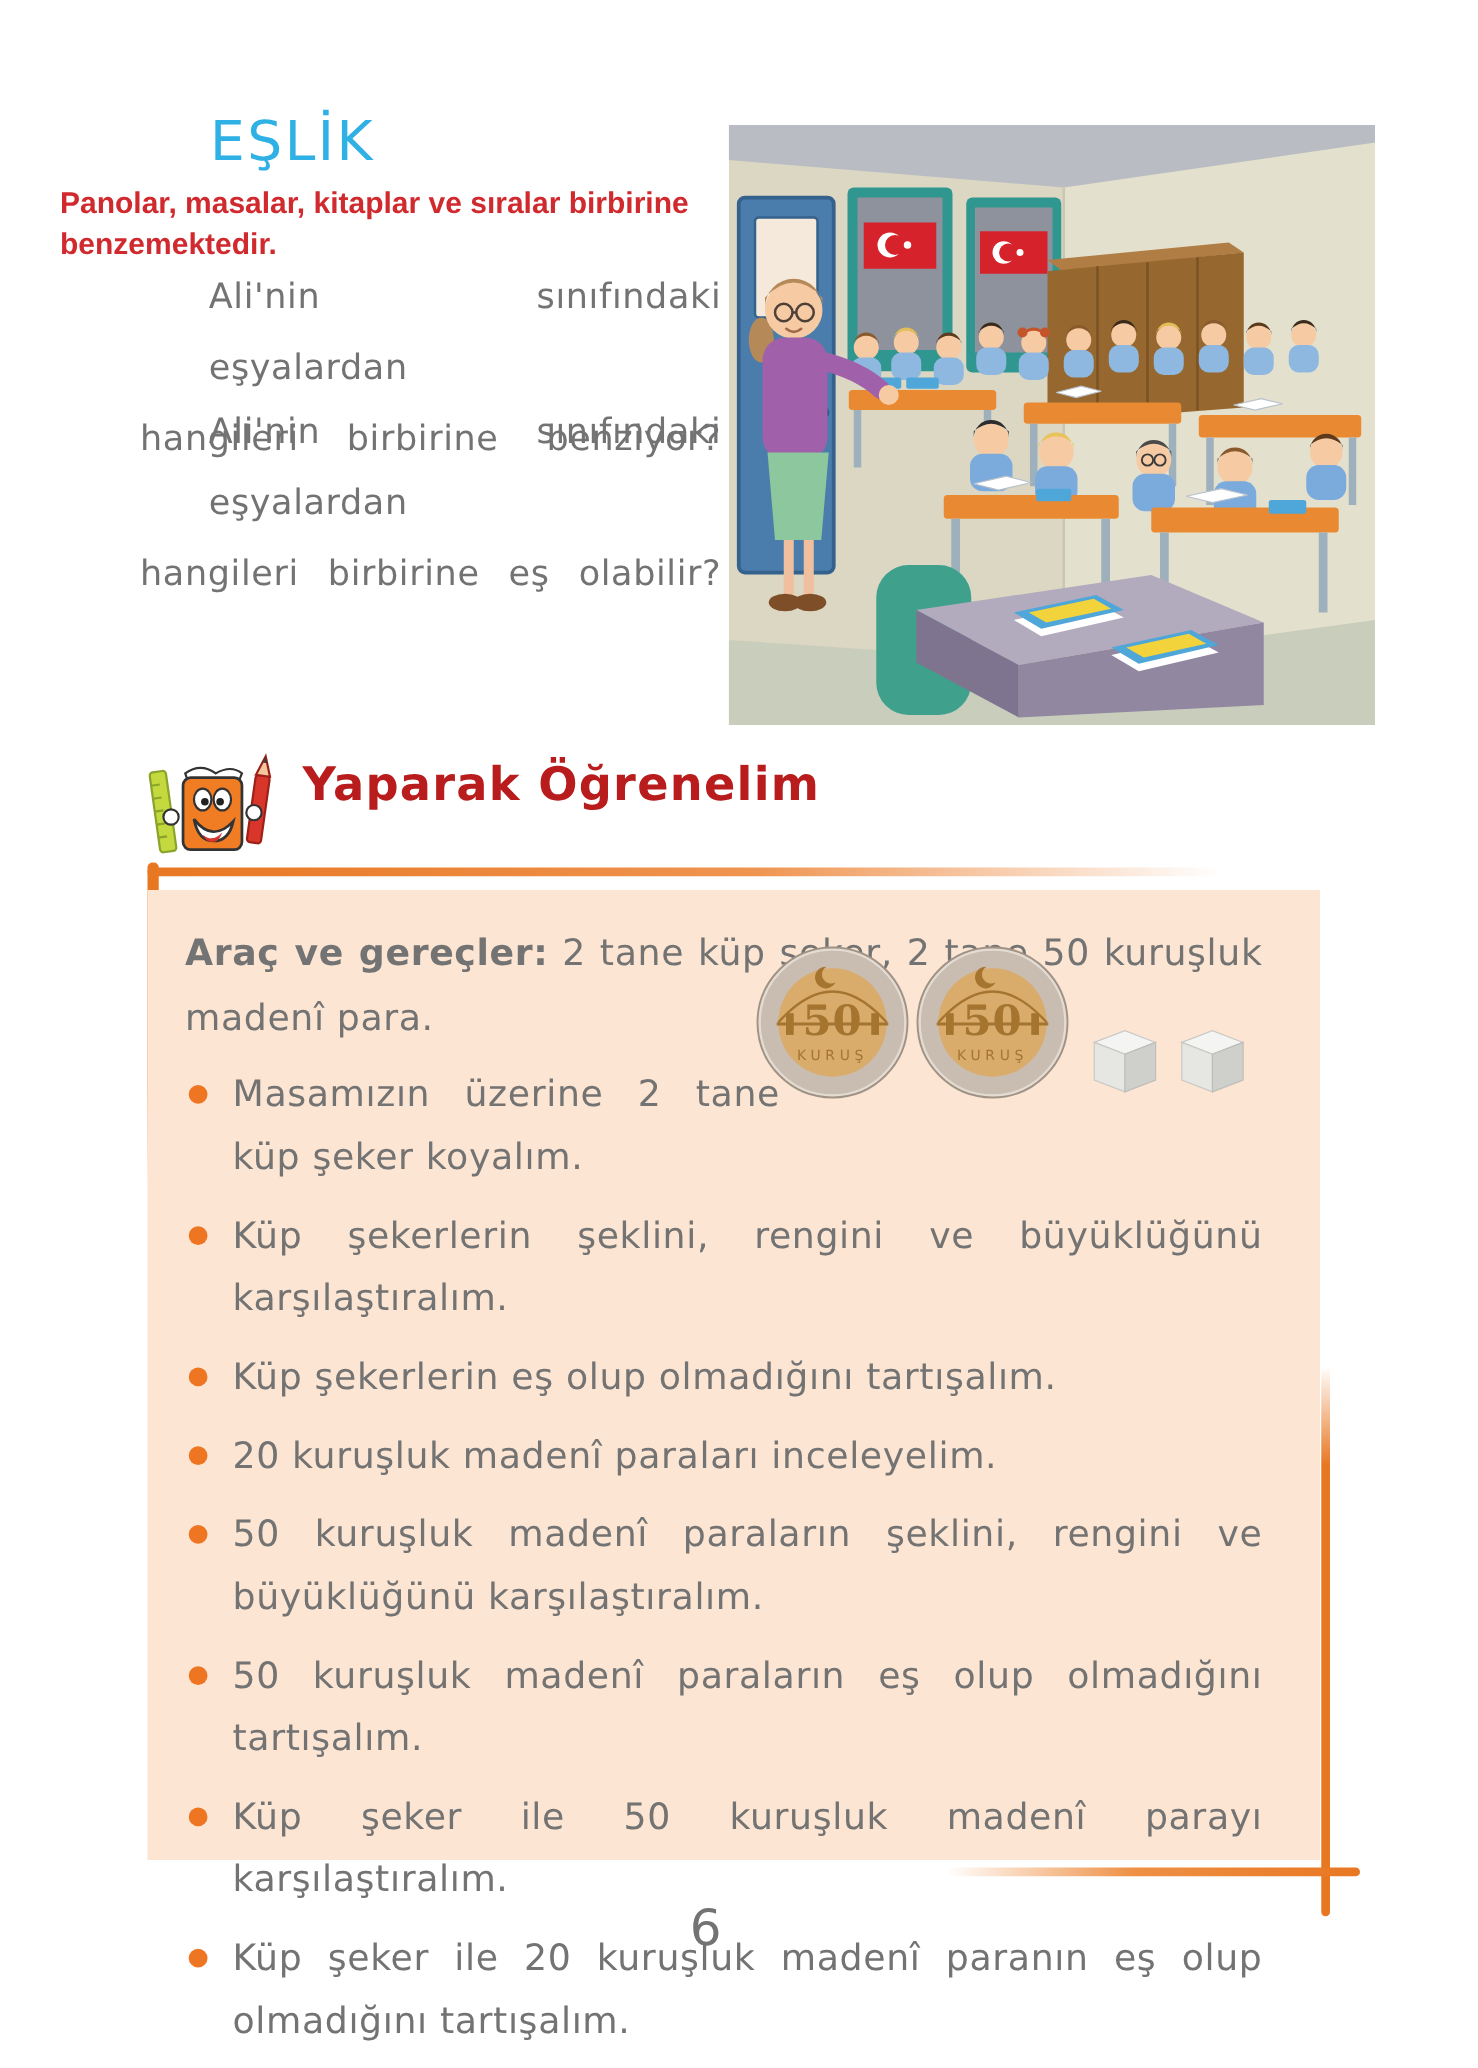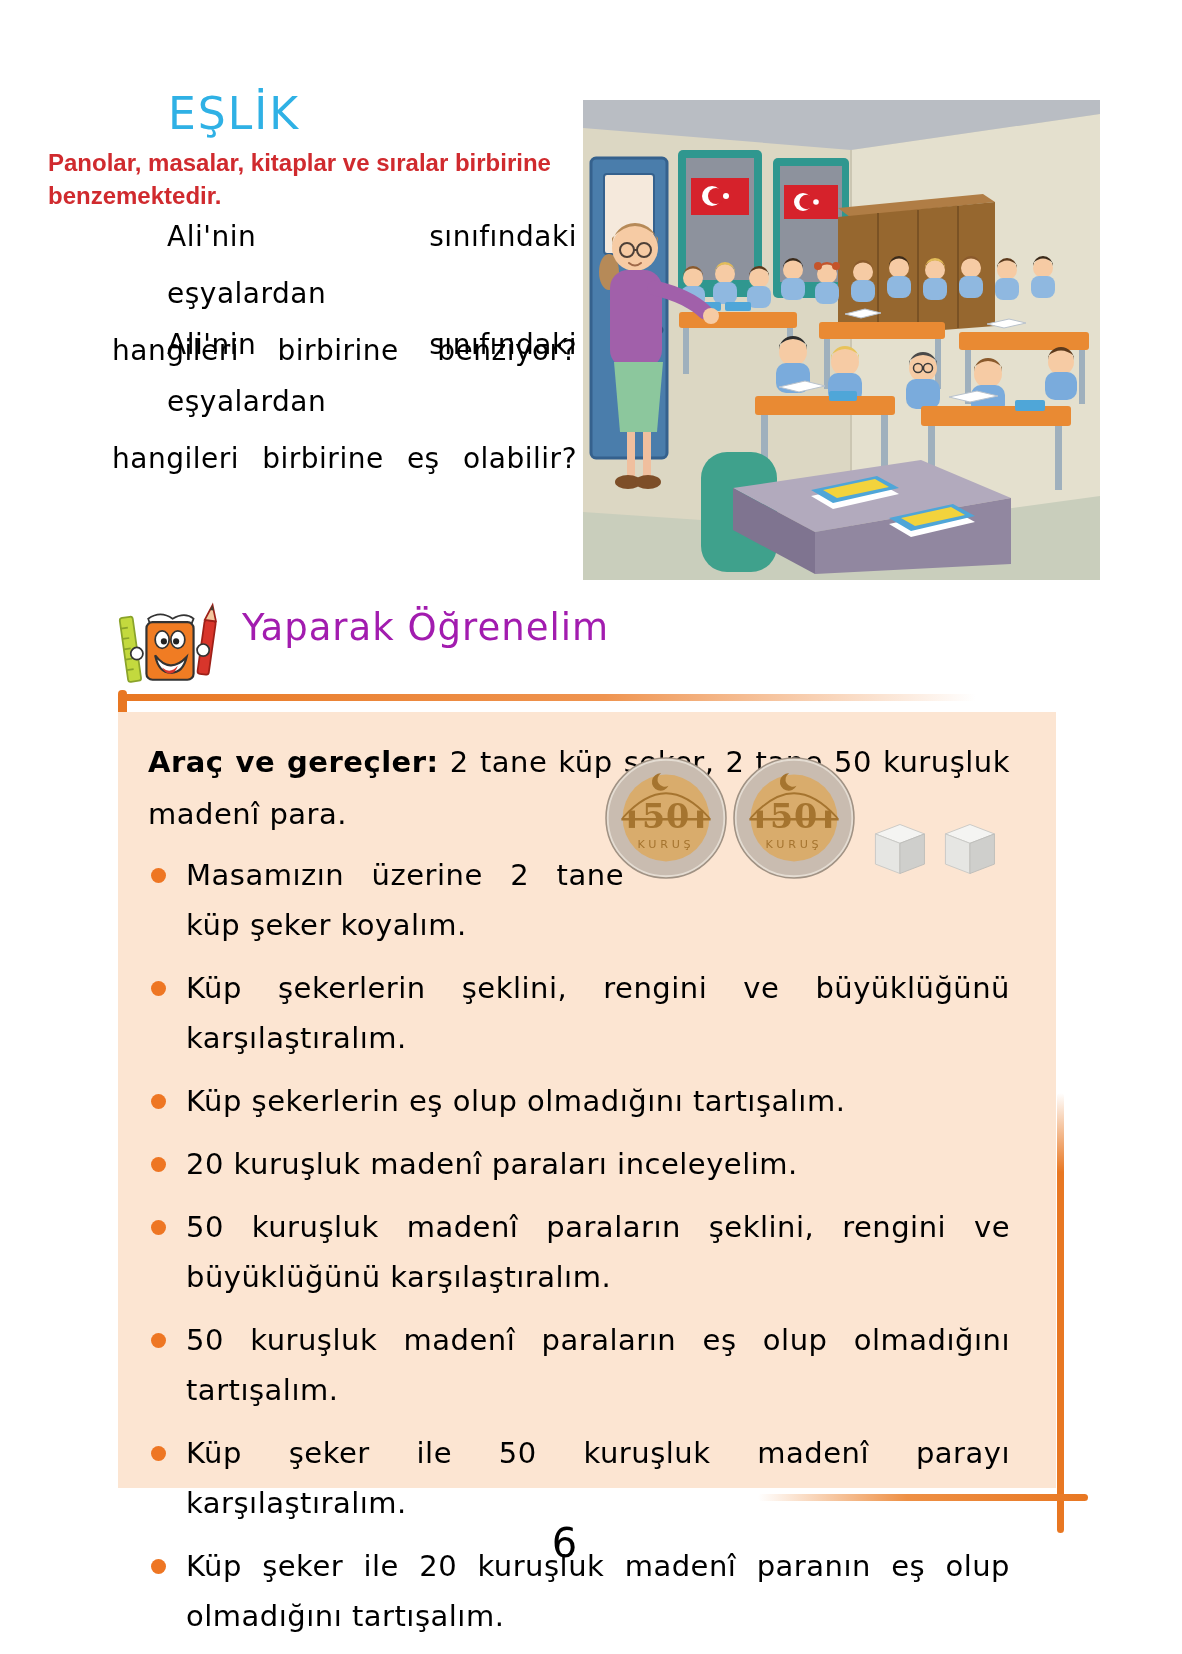--- a/index.html
+++ b/index.html
@@ -1,21 +1,21 @@
 <!DOCTYPE html>
 <html lang="tr"><head>
 <meta charset="utf-8">
 <style>
   html,body{margin:0;padding:0;background:#ffffff;}
   .page{
     position:relative;width:1182px;height:1654px;background:#ffffff;overflow:hidden;
     font-family:"DejaVu Sans",sans-serif;color:#2b2627;
   }
   
-  .school{font-family:"DejaVu Sans",sans-serif;font-weight:400;color:#000000;letter-spacing:.5px;}
+  .school{font-family:"DejaVu Sans",sans-serif;font-weight:400;color:#737373;letter-spacing:.5px;}
   .title{
     position:absolute;left:168px;top:88px;font-size:44px;letter-spacing:2px;
     color:#2fb1e5;font-weight:400;
   }
   .note{
     position:absolute;font-family:"Liberation Sans",sans-serif;font-weight:700;
     color:#d02a2e;font-size:24px;line-height:33px;
   }
   .note-top{left:48px;top:146px;width:520px;}
   .note-mid{left:68px;top:443px;width:540px;}
@@ -25,22 +25,22 @@
   .q2{top:316px;}
   .ln{display:block;text-align:justify;text-align-last:justify;}
   .ind{padding-left:55px;}
   
   .classroom{position:absolute;left:583px;top:100px;width:517px;height:480px;}
   .classroom svg{display:block;width:100%;height:100%;}
   
   .mascot{position:absolute;left:110px;top:596px;width:120px;height:96px;}
   .mascot svg{width:100%;height:100%;display:block;}
   .activity-title{
-    position:absolute;left:242px;top:606px;font-size:37px;color:#a21caf;
-    letter-spacing:1px;font-weight:400;
+    position:absolute;left:242px;top:606px;font-size:37px;color:#b91c1c;
+    letter-spacing:1px;font-weight:700;
   }
   
   .box-top-line{
     position:absolute;left:118px;top:694px;width:884px;height:7px;border-radius:4px;
     background:linear-gradient(to right,#e87722 0%,#ef9450 55%,rgba(244,164,110,0) 97%);
   }
   .box-left-stroke{
     position:absolute;left:118px;top:690px;width:9px;height:262px;border-radius:4px;
     background:linear-gradient(to bottom,#e87722 0%,#e87722 70%,rgba(232,119,34,0) 100%);
   }

